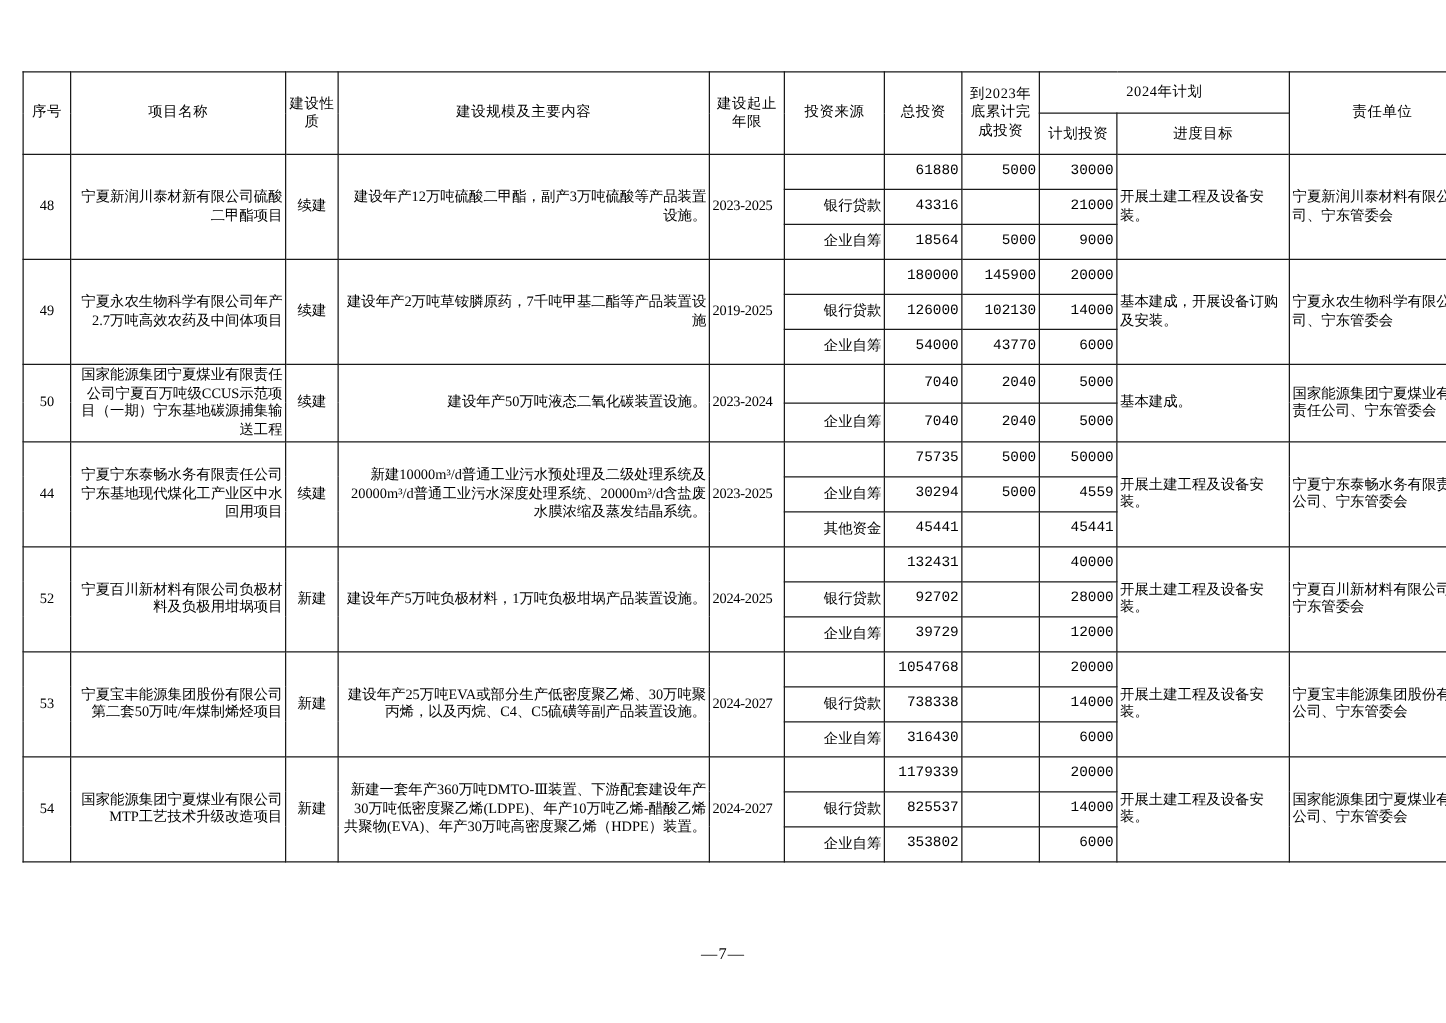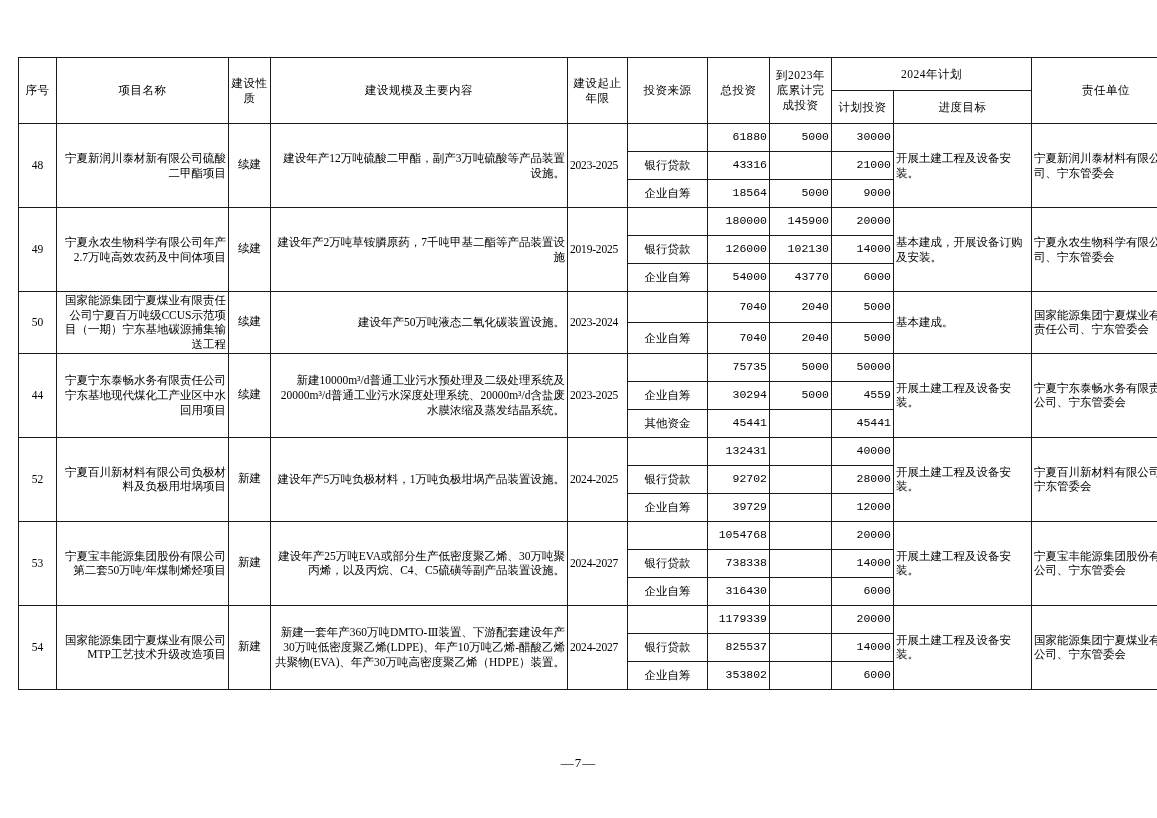--- a/index.html
+++ b/index.html
@@ -80,35 +80,34 @@
   td.name {
     text-align: right;
     padding-left: 4px;
     padding-right: 3px;
     font-size: 11.5px;
     line-height: 1.35;
   }
   td.nature {
     text-align: center;
     font-size: 11.5px;
-    font-family: Liberation Mono, monospace;
   }
   td.scale {
     text-align: right;
     padding-left: 4px;
     padding-right: 3px;
     font-size: 11.5px;
     line-height: 1.38;
   }
   td.years {
     font-size: 11.5px;
     letter-spacing: -0.2px;
   }
   td.source {
-    text-align: center;
+    text-align: right;
     font-size: 11.5px;
   }
   td.num {
     text-align: right;
     padding-right: 5px;
     font-size: 11.5px;
     height: 28px;
     font-family: Liberation Mono, monospace;
   }
   td.goal {

